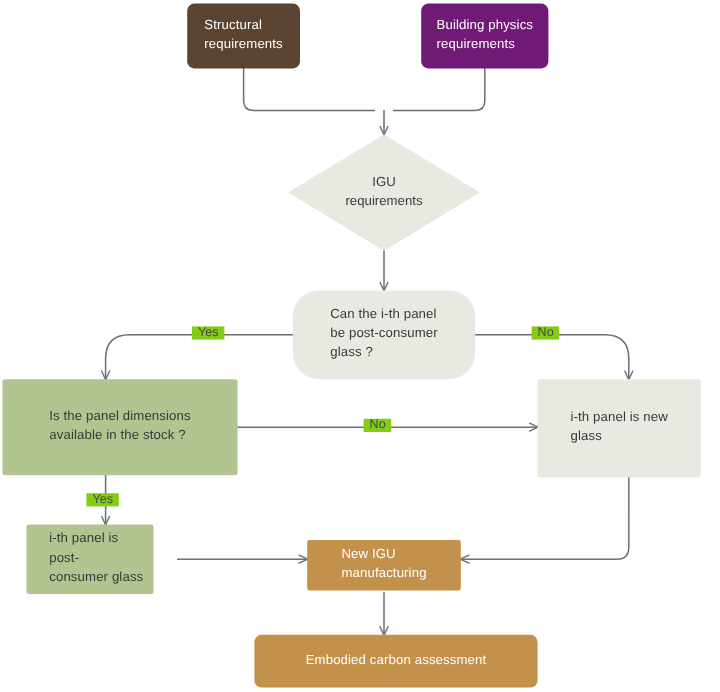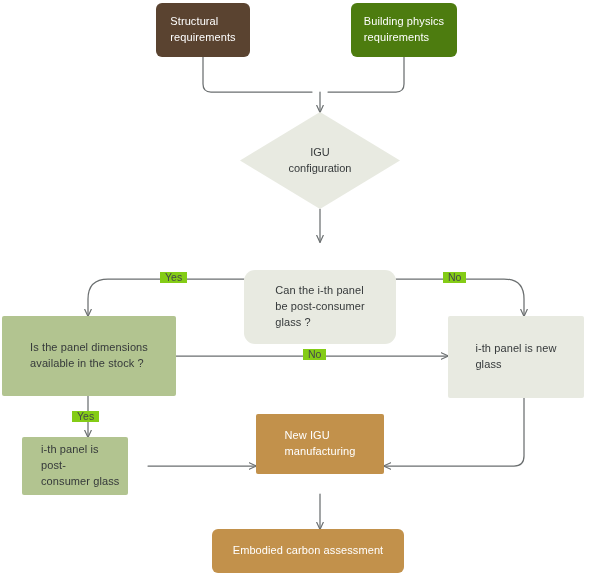--- a/index.html
+++ b/index.html
@@ -40,22 +40,21 @@
     padding: 0 8px;
     white-space: pre-line;
   }
   .rect {
     border-radius: 6px;
   }
   .rect-sharp {
     border-radius: 2px;
   }
   .pill {
-    border-radius: 11px;
-    margin-top: 28px;
+    border-radius: 22px;
   }
   .on-dark {
     color: #ffffff;
   }
   .on-light {
     color: #35393a;
   }
   .diamond-wrap {
     position: absolute;
     display: flex;
@@ -121,60 +120,60 @@
 
       <path d="M 320 494 L 320 529" marker-end="url(#arrow)"></path>
     </g>
   </svg>
 
   <div class="node rect" style="left:156px; top:3px; width:94px; height:54px; background:#5a4330; font-size:11px;">
     <span class="node-text on-dark">Structural
 requirements</span>
   </div>
 
-  <div class="node rect" style="left:351px; top:3px; width:106px; height:54px; background:#4d7c0f; font-size:11px;">
+  <div class="node rect" style="left:351px; top:3px; width:106px; height:54px; background:#701a75; font-size:11px;">
     <span class="node-text on-dark">Building physics
 requirements</span>
   </div>
 
   <div class="diamond-wrap" style="left:240px; top:112px; width:160px; height:97px;">
     <svg class="diamond-shape" viewBox="0 0 160 97" preserveAspectRatio="none">
       <polygon points="80,0 160,48.5 80,97 0,48.5" fill="#e8eae1"></polygon>
     </svg>
     <span class="diamond-label" style="font-size:11px;">IGU
-configuration</span>
+requirements</span>
   </div>
 
   <div class="node pill" style="left:244px; top:242px; width:152px; height:74px; background:#e8eae1; font-size:11px;">
     <span class="node-text on-light">Can the i-th panel
 be post-consumer
 glass ?</span>
   </div>
 
-  <div class="node rect-sharp" style="left:2px; top:316px; width:174px; height:80px; background:#b2c490; font-size:11px;">
+  <div class="node rect-sharp" style="left:2px; top:316px; width:196px; height:80px; background:#b2c490; font-size:11px;">
     <span class="node-text on-light">Is the panel dimensions
 available in the stock ?</span>
   </div>
 
   <div class="node rect-sharp" style="left:448px; top:316px; width:136px; height:82px; background:#e8eae1; font-size:11px;">
     <span class="node-text on-light">i-th panel is new
 glass</span>
   </div>
 
   <div class="node rect-sharp" style="left:22px; top:437px; width:106px; height:58px; background:#b2c490; font-size:11px;padding-left:11px;">
     <span class="node-text on-light">i-th panel is post-
 consumer glass</span>
   </div>
 
-  <div class="node rect-sharp" style="left:256px; top:414px; width:128px; height:60px; background:#c2914b; font-size:11px;">
+  <div class="node rect-sharp" style="left:256px; top:450px; width:128px; height:42px; background:#c2914b; font-size:11px;">
     <span class="node-text on-dark">New IGU
 manufacturing</span>
   </div>
 
-  <div class="node rect" style="left:212px; top:529px; width:192px; height:44px; background:#c2914b; font-size:11px;">
+  <div class="node rect" style="left:212px; top:529px; width:236px; height:44px; background:#c2914b; font-size:11px;">
     <span class="node-text on-dark">Embodied carbon assessment</span>
   </div>
 
   <div class="edge-label" style="left:160px; top:272px; font-size:10.5px;">Yes</div>
 
   <div class="edge-label" style="left:443px; top:272px; font-size:10.5px;">No</div>
 
   <div class="edge-label" style="left:303px; top:349px; font-size:10.5px;">No</div>
 
   <div class="edge-label" style="left:72px; top:411px; font-size:10.5px;">Yes</div>

